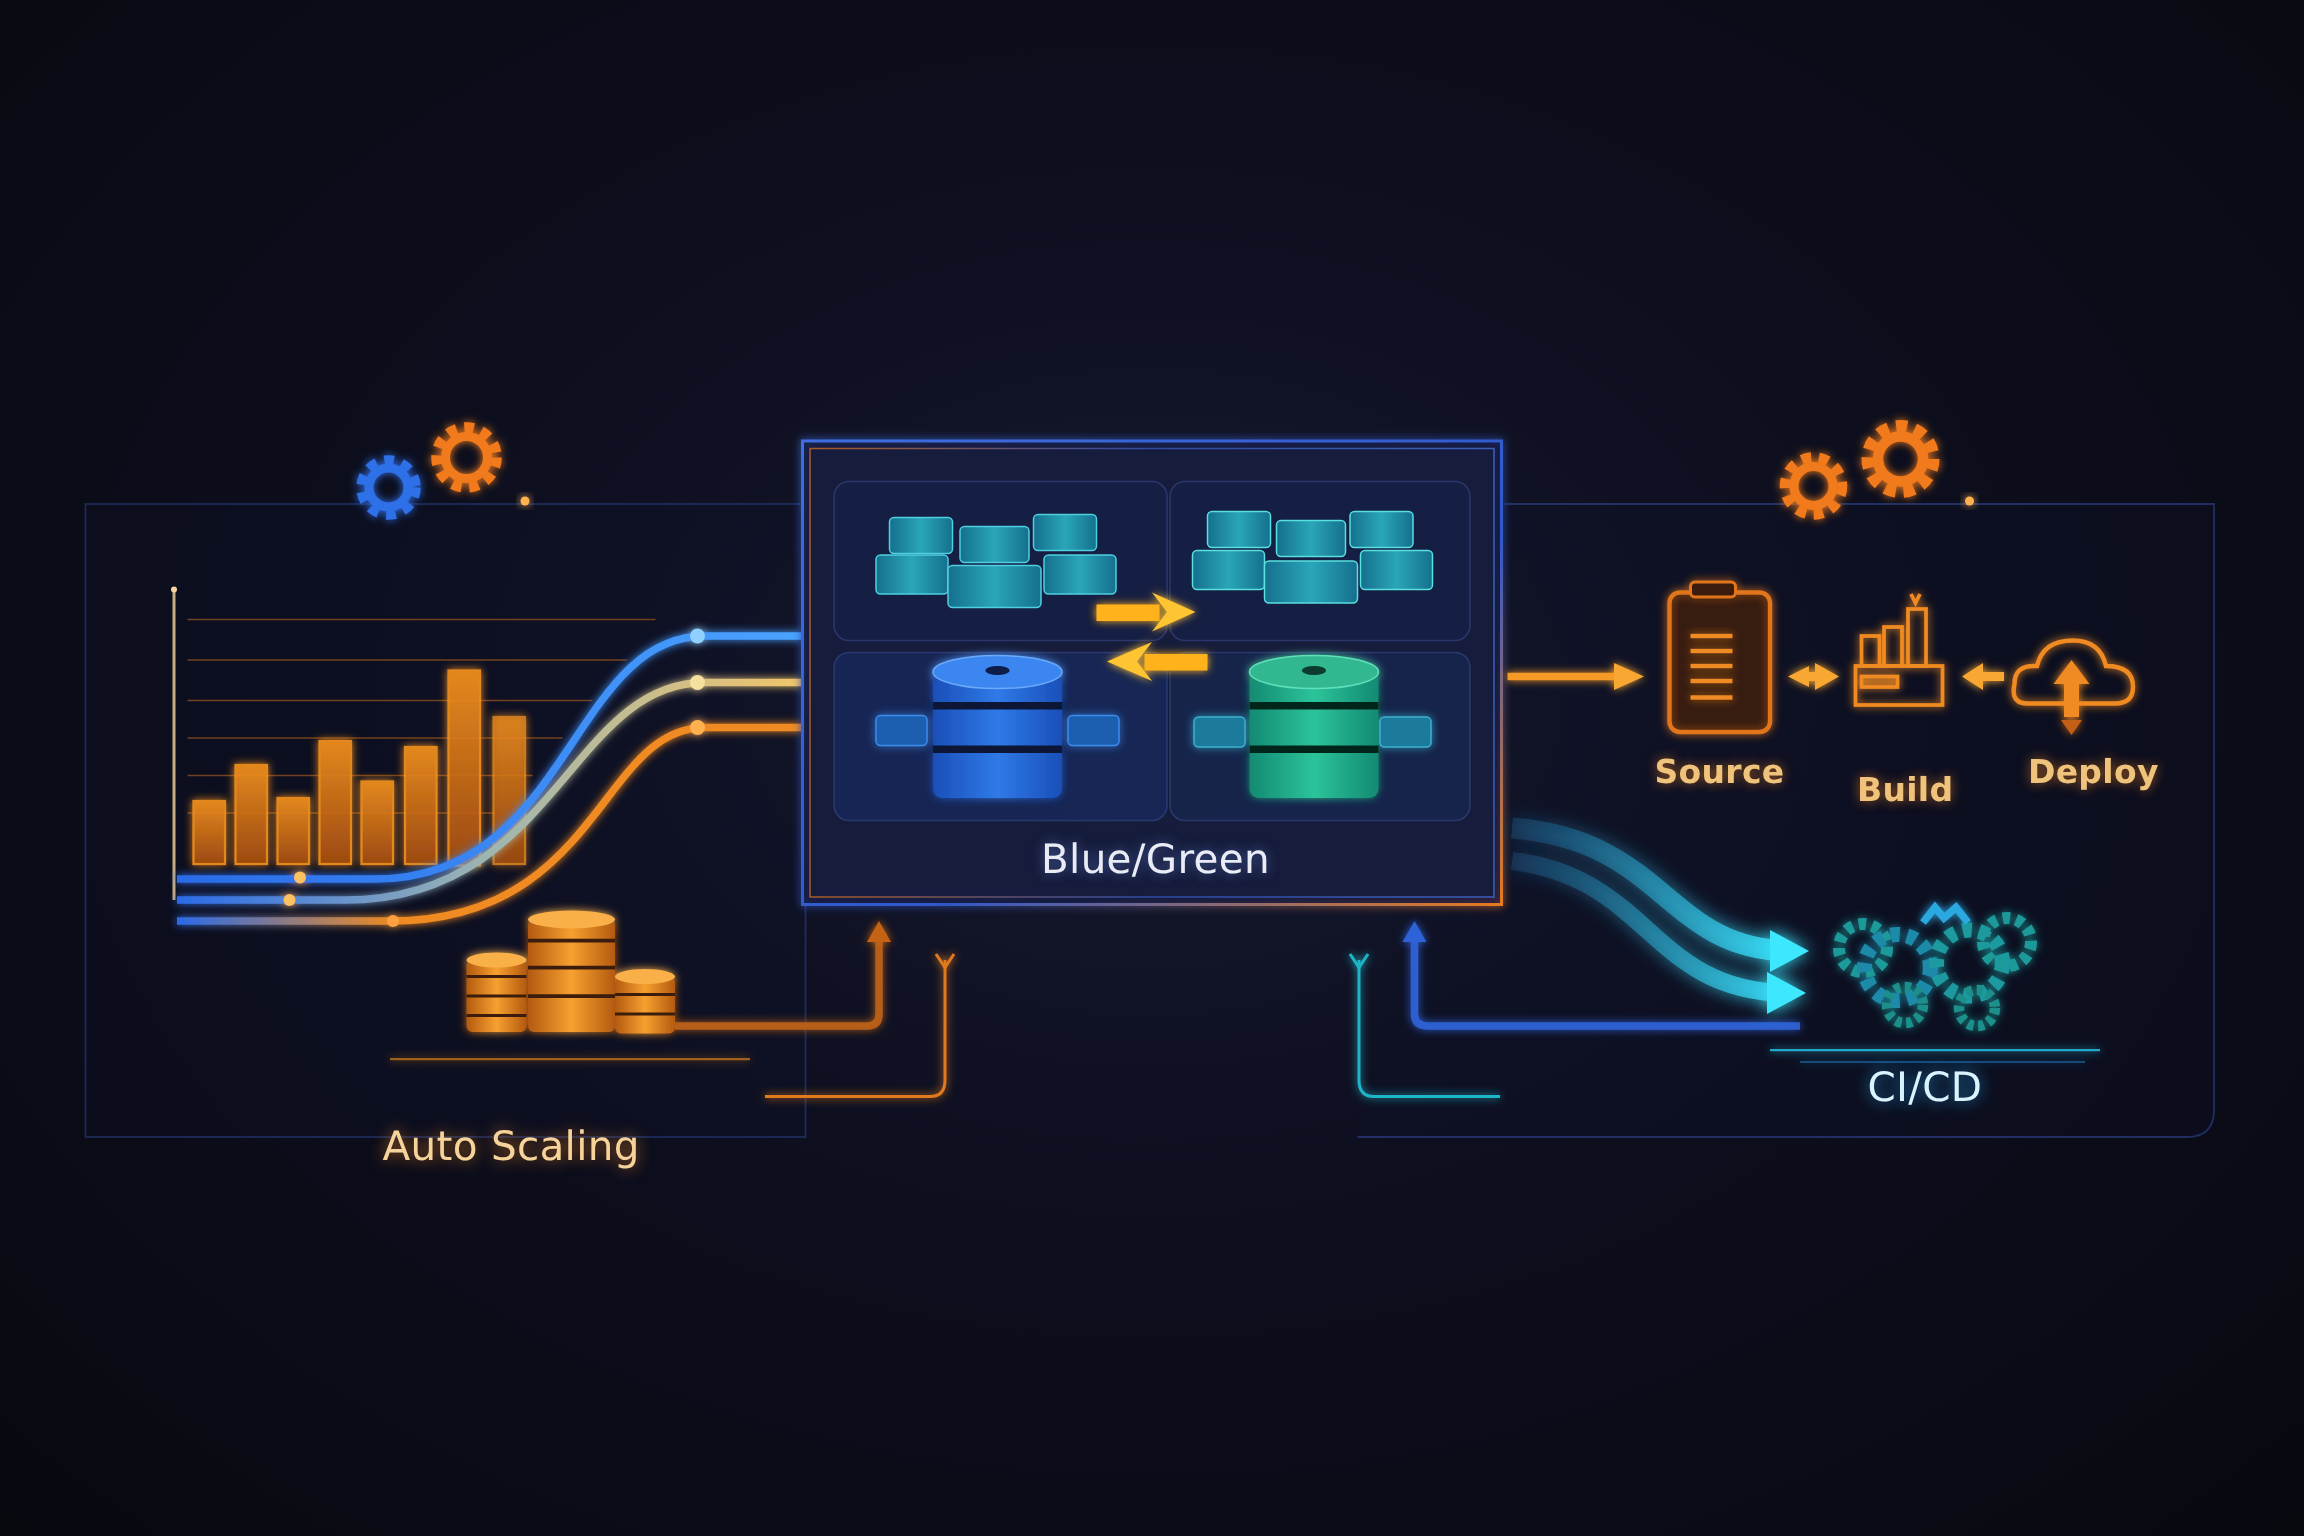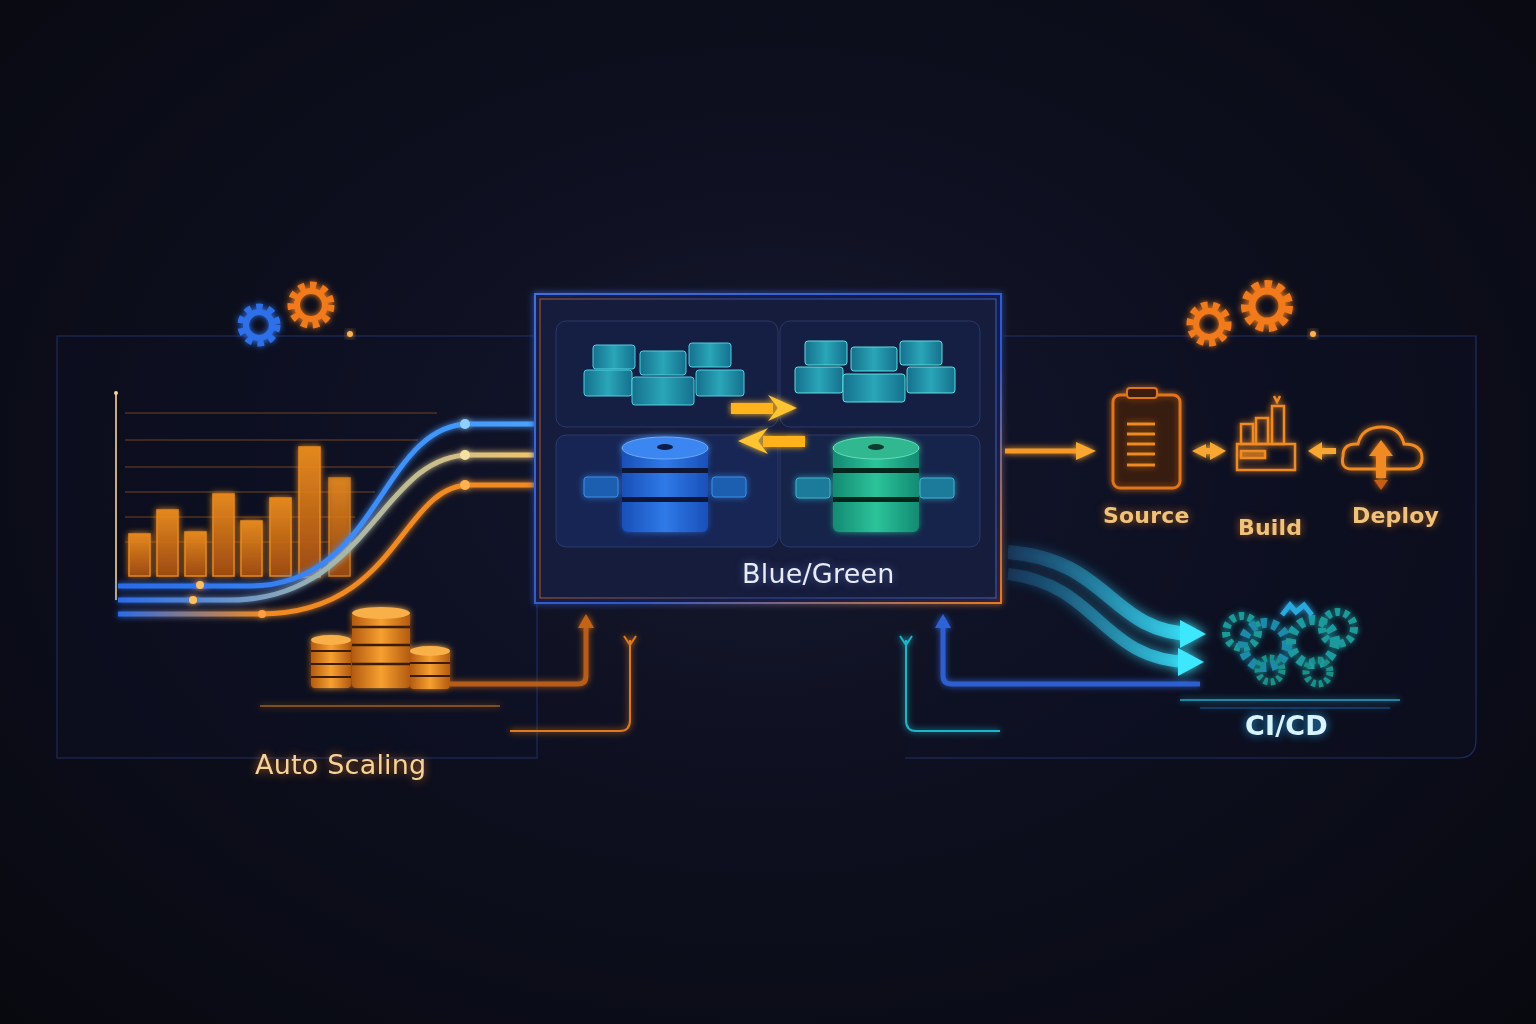--- a/index.html
+++ b/index.html
@@ -301,19 +301,19 @@
     <circle cx="1270" cy="670" r="12" fill="none" stroke="#1a8f8a" stroke-width="7" stroke-dasharray="4 3"></circle>
     <circle cx="1318" cy="672" r="12" fill="none" stroke="#1a8f8a" stroke-width="7" stroke-dasharray="4 3"></circle>
     <path d="M1282 615 L1290 605 L1296 612 L1304 605 L1312 615" fill="none" stroke="#2aa8e0" stroke-width="5"></path>
     <line x1="1180" y1="700" x2="1400" y2="700" stroke="#27c8ee" stroke-width="1.5" opacity="0.8"></line>
     <line x1="1200" y1="708" x2="1390" y2="708" stroke="#2a8ad8" stroke-width="1" opacity="0.6"></line>
   </g>
 </svg>
 
 <div class="label lbl-orange" style="left:255px;top:710px;">Auto Scaling</div>
 
-<div class="label lbl-white" style="left:694px;top:558px;margin-left:48px;">Blue/Green</div>
-
-<div class="label lbl-cyan" style="left:1245px;top:710px;font-weight:bold;">CI/CD</div>
+<div class="label lbl-white" style="left:694px;top:558px;">Blue/Green</div>
+
+<div class="label lbl-cyan" style="left:1245px;top:710px;">CI/CD</div>
 
 <div class="label step-label" style="left:1103px;top:503px;">Source</div>
 <div class="label step-label" style="left:1238px;top:515px;">Build</div>
 <div class="label step-label" style="left:1352px;top:503px;">Deploy</div>
 
 </body></html>

